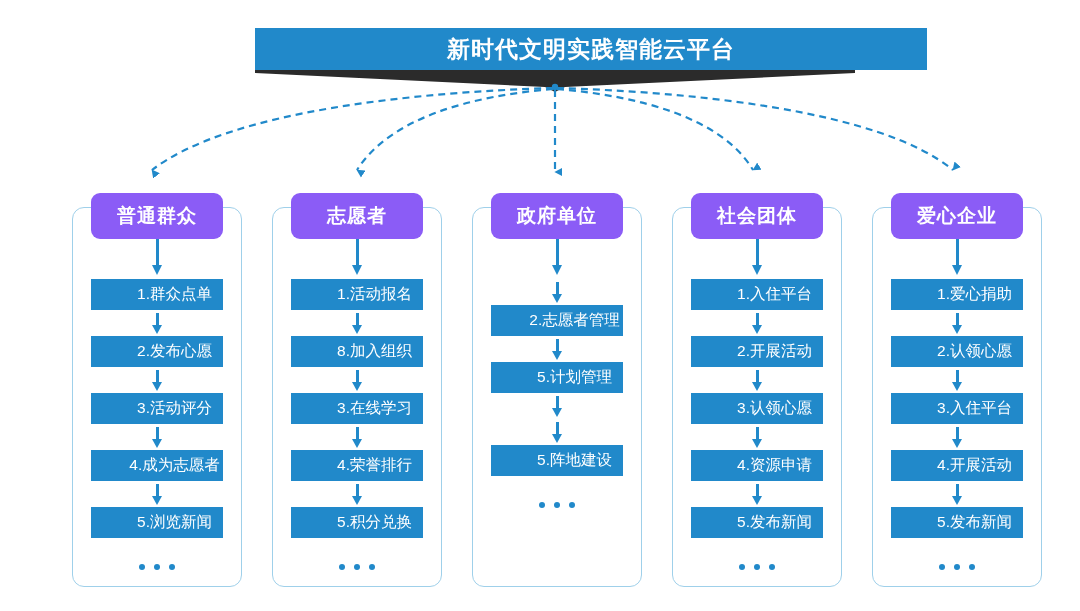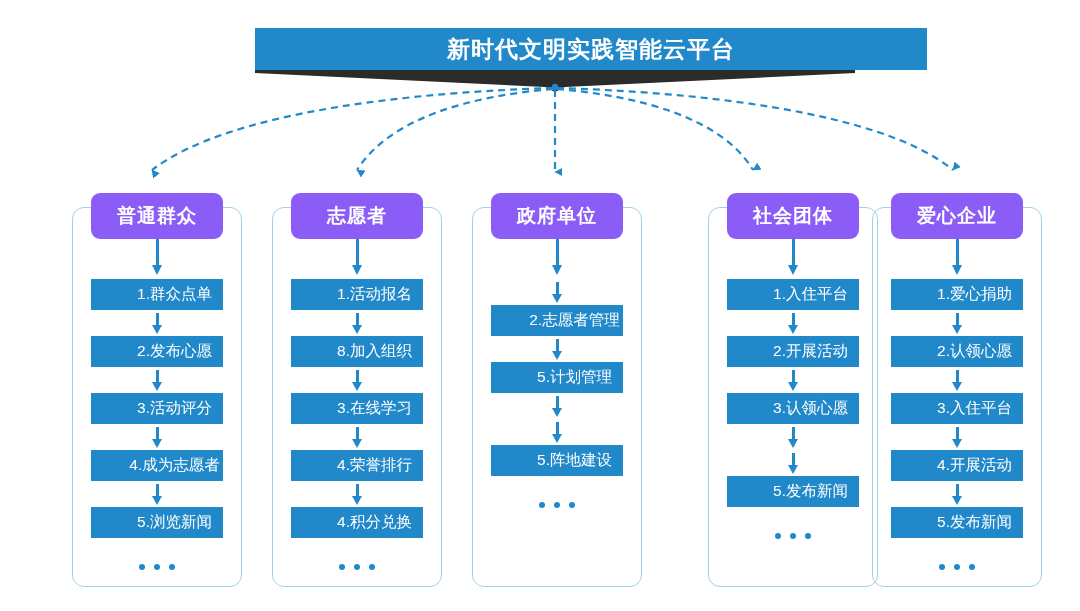--- a/index.html
+++ b/index.html
@@ -259,21 +259,21 @@
       <div class="head-arrow"></div>
       <div class="items">
         <div class="item">1.活动报名</div>
         <div class="item-arrow"></div>
         <div class="item">8.加入组织</div>
         <div class="item-arrow"></div>
         <div class="item">3.在线学习</div>
         <div class="item-arrow"></div>
         <div class="item">4.荣誉排行</div>
         <div class="item-arrow"></div>
-        <div class="item">4.积分兑换</div>
+        <div class="item">5.积分兑换</div>
         <div class="ellipsis">
           <span></span>
             <span></span>
             <span></span>
         </div>
       </div>
     </div>
 
     <div class="column" style="left:472px;">
       <div class="column-frame"></div>
@@ -288,31 +288,32 @@
         <div class="item-arrow"></div>
         <div class="item">5.阵地建设</div>
         <div class="ellipsis">
           <span></span>
             <span></span>
             <span></span>
         </div>
       </div>
     </div>
 
-    <div class="column" style="left:708px;text-align:right;">
+    <div class="column" style="left:672px;text-align:right;">
       <div class="column-frame"></div>
       <div class="col-header">社会团体</div>
       <div class="head-arrow"></div>
       <div class="items">
         <div class="item">1.入住平台</div>
         <div class="item-arrow"></div>
         <div class="item">2.开展活动</div>
         <div class="item-arrow"></div>
         <div class="item">3.认领心愿</div>
         <div class="item-arrow"></div>
+        <div class="item">4.资源申请</div>
         <div class="item-arrow"></div>
         <div class="item">5.发布新闻</div>
         <div class="ellipsis">
           <span></span>
             <span></span>
             <span></span>
         </div>
       </div>
     </div>
 

